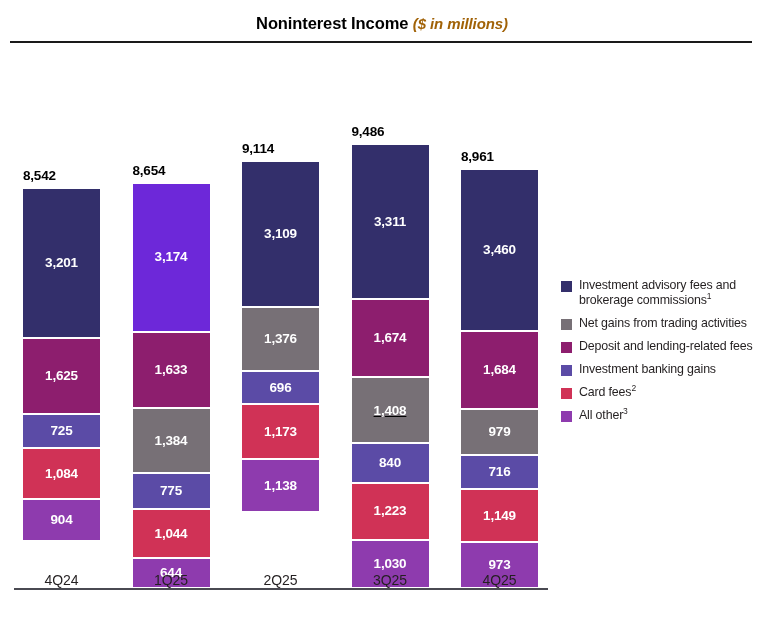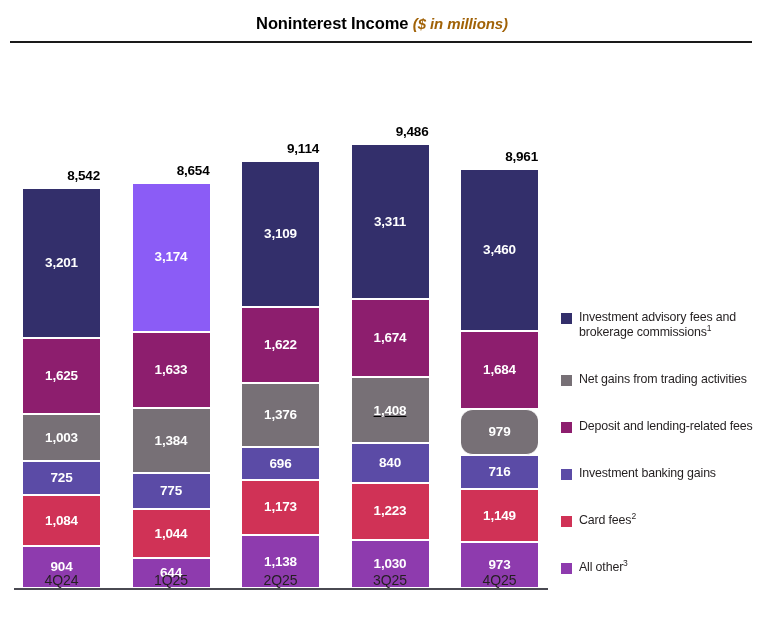--- a/index.html
+++ b/index.html
@@ -64,21 +64,21 @@
 
   .bar-group {
     position: absolute;
     bottom: 4px;
     width: 77px;
   }
   .bar-total {
     position: absolute;
     left: 0;
     width: 77px;
-    text-align: right;
+    text-align: left;
     font-size: 13.5px;
     font-weight: bold;
     color: #000000;
     letter-spacing: -0.2px;
   }
   .bar-stack {
     position: absolute;
     left: 0;
     bottom: 0;
     width: 77px;
@@ -122,21 +122,20 @@
   .legend {
     position: absolute;
     left: 561px;
     top: 278px;
     width: 203px;
   }
   .legend-item {
     display: flex;
     align-items: flex-start;
     margin-bottom: 8px;
-    margin-top: 32px;
   }
   .legend-swatch {
     flex: 0 0 auto;
     width: 11px;
     height: 11px;
     margin-top: 3px;
     margin-right: 7px;
   }
   .legend-text {
     font-size: 12.4px;
@@ -166,38 +165,35 @@
     <div id="bars-container">
         <div class="bar-group" style="left: 23px; bottom: 4px; height: 425.815px;">
           <div class="bar-total" style="bottom: 404.815px;">8,542</div>
           <div class="bar-stack" style="height: 399.815px;">
             <div class="seg" style="background: rgb(51, 47, 107); height: 149.825px;">
               <span class="seg-label">3,201</span>
             </div>
             <div class="seg" style="background: rgb(141, 30, 110); height: 76.0595px;">
               <span class="seg-label">1,625</span>
             </div>
-            <div class="seg" style="background: rgb(119, 112, 118); height: 46.9462px;">
-              <span class="seg-label">1,003</span>
-            </div>
             <div class="seg" style="background: rgb(91, 75, 166); height: 33.9342px;">
               <span class="seg-label">725</span>
             </div>
             <div class="seg" style="background: rgb(208, 50, 86); height: 50.7375px;">
               <span class="seg-label">1,084</span>
             </div>
             <div class="seg" style="background: rgb(142, 59, 174); height: 42.3125px;">
               <span class="seg-label">904</span>
             </div>
           </div>
         </div>
         <div class="bar-group" style="left: 132.5px; bottom: 4px; height: 431.058px;">
           <div class="bar-total" style="bottom: 410.058px;">8,654</div>
           <div class="bar-stack" style="height: 405.058px;">
-            <div class="seg" style="background: #8b5cf6; height: 148.562px;">
+            <div class="seg" style="background: #6d28d9; height: 148.562px;">
               <span class="seg-label">3,174</span>
             </div>
             <div class="seg" style="background: rgb(141, 30, 110); height: 76.4339px;">
               <span class="seg-label">1,633</span>
             </div>
             <div class="seg" style="background: rgb(119, 112, 118); height: 64.7793px;">
               <span class="seg-label">1,384</span>
             </div>
             <div class="seg" style="background: rgb(91, 75, 166); height: 36.2745px;">
               <span class="seg-label">775</span>
@@ -209,23 +205,20 @@
               <span class="seg-label">644</span>
             </div>
           </div>
         </div>
         <div class="bar-group" style="left: 242px; bottom: 4px; height: 452.588px;">
           <div class="bar-total" style="bottom: 431.588px;">9,114</div>
           <div class="bar-stack" style="height: 426.588px;">
             <div class="seg" style="background: rgb(51, 47, 107); height: 145.519px;">
               <span class="seg-label">3,109</span>
             </div>
-            <div class="seg" style="background: rgb(141, 30, 110); height: 75.919px;">
-              <span class="seg-label">1,622</span>
-            </div>
             <div class="seg" style="background: rgb(119, 112, 118); height: 64.4048px;">
               <span class="seg-label">1,376</span>
             </div>
             <div class="seg" style="background: rgb(91, 75, 166); height: 32.5769px;">
               <span class="seg-label">696</span>
             </div>
             <div class="seg" style="background: rgb(208, 50, 86); height: 54.9032px;">
               <span class="seg-label">1,173</span>
             </div>
             <div class="seg" style="background: rgb(142, 59, 174); height: 53.265px;">
@@ -258,21 +251,21 @@
         </div>
         <div class="bar-group" style="left: 461px; bottom: 4px; height: 445.427px;">
           <div class="bar-total" style="bottom: 424.427px;">8,961</div>
           <div class="bar-stack" style="height: 419.427px;">
             <div class="seg" style="background: rgb(51, 47, 107); height: 161.948px;">
               <span class="seg-label">3,460</span>
             </div>
             <div class="seg" style="background: rgb(141, 30, 110); height: 78.821px;">
               <span class="seg-label">1,684</span>
             </div>
-            <div class="seg" style="background: rgb(119, 112, 118); height: 45.8229px; border-radius: 12px;">
+            <div class="seg" style="background: rgb(119, 112, 118); height: 45.8229px;">
               <span class="seg-label">979</span>
             </div>
             <div class="seg" style="background: rgb(91, 75, 166); height: 33.513px;">
               <span class="seg-label">716</span>
             </div>
             <div class="seg" style="background: rgb(208, 50, 86); height: 53.7799px;">
               <span class="seg-label">1,149</span>
             </div>
             <div class="seg" style="background: rgb(142, 59, 174); height: 45.5421px;">
               <span class="seg-label">973</span>

